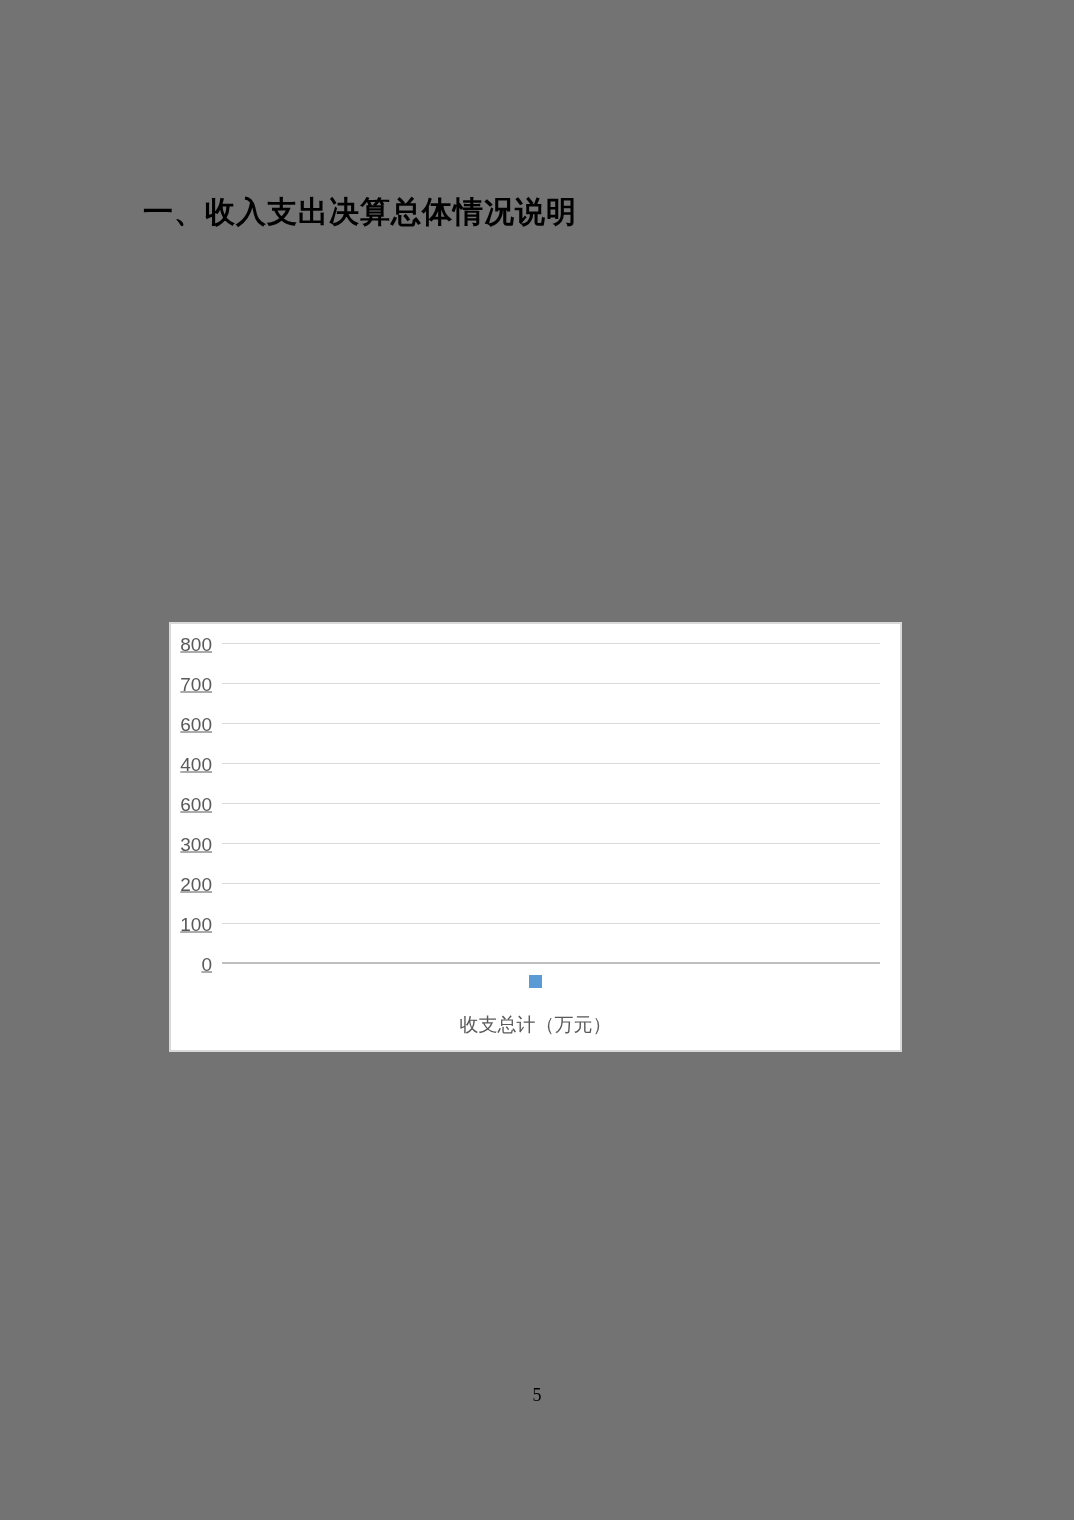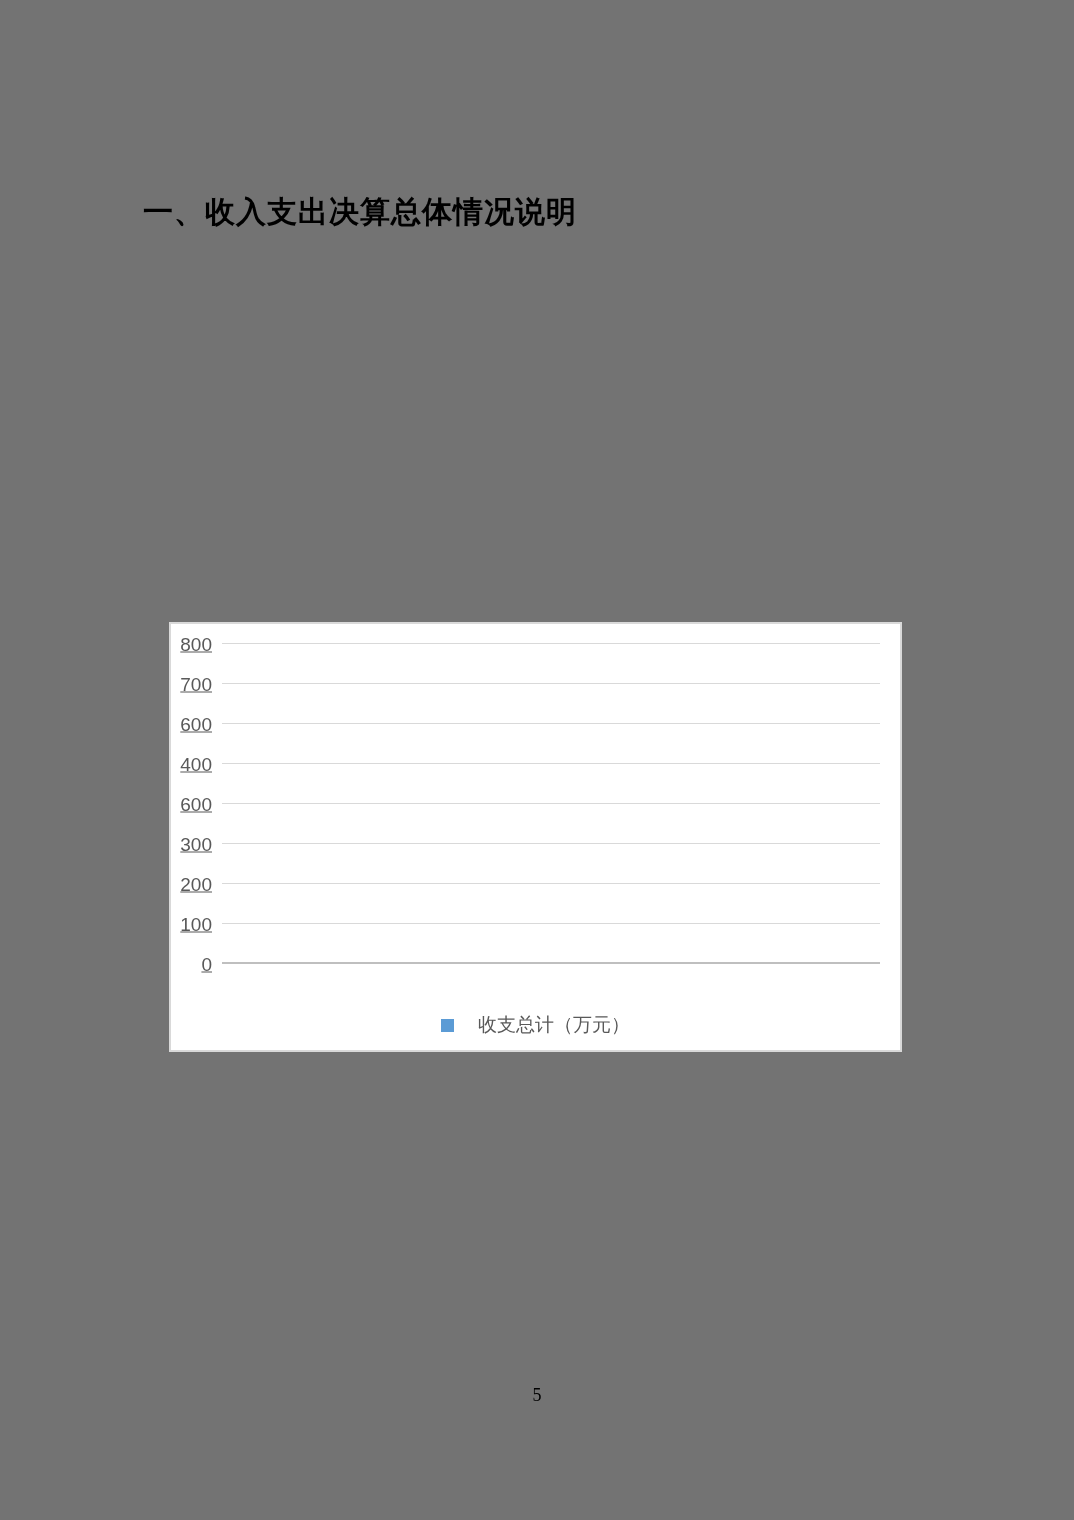--- a/index.html
+++ b/index.html
@@ -108,20 +108,21 @@
     position: absolute;
     left: 0;
     right: 0;
     bottom: 12px;
     display: flex;
     align-items: center;
     justify-content: center;
     gap: 24px;
     font-size: 19px;
     color: #595959;
+    flex-direction: column;
   }
   .swatch {
     display: inline-block;
     width: 13px;
     height: 13px;
     flex: 0 0 auto;
   }
   .page-number {
     position: absolute;
     left: 0;

